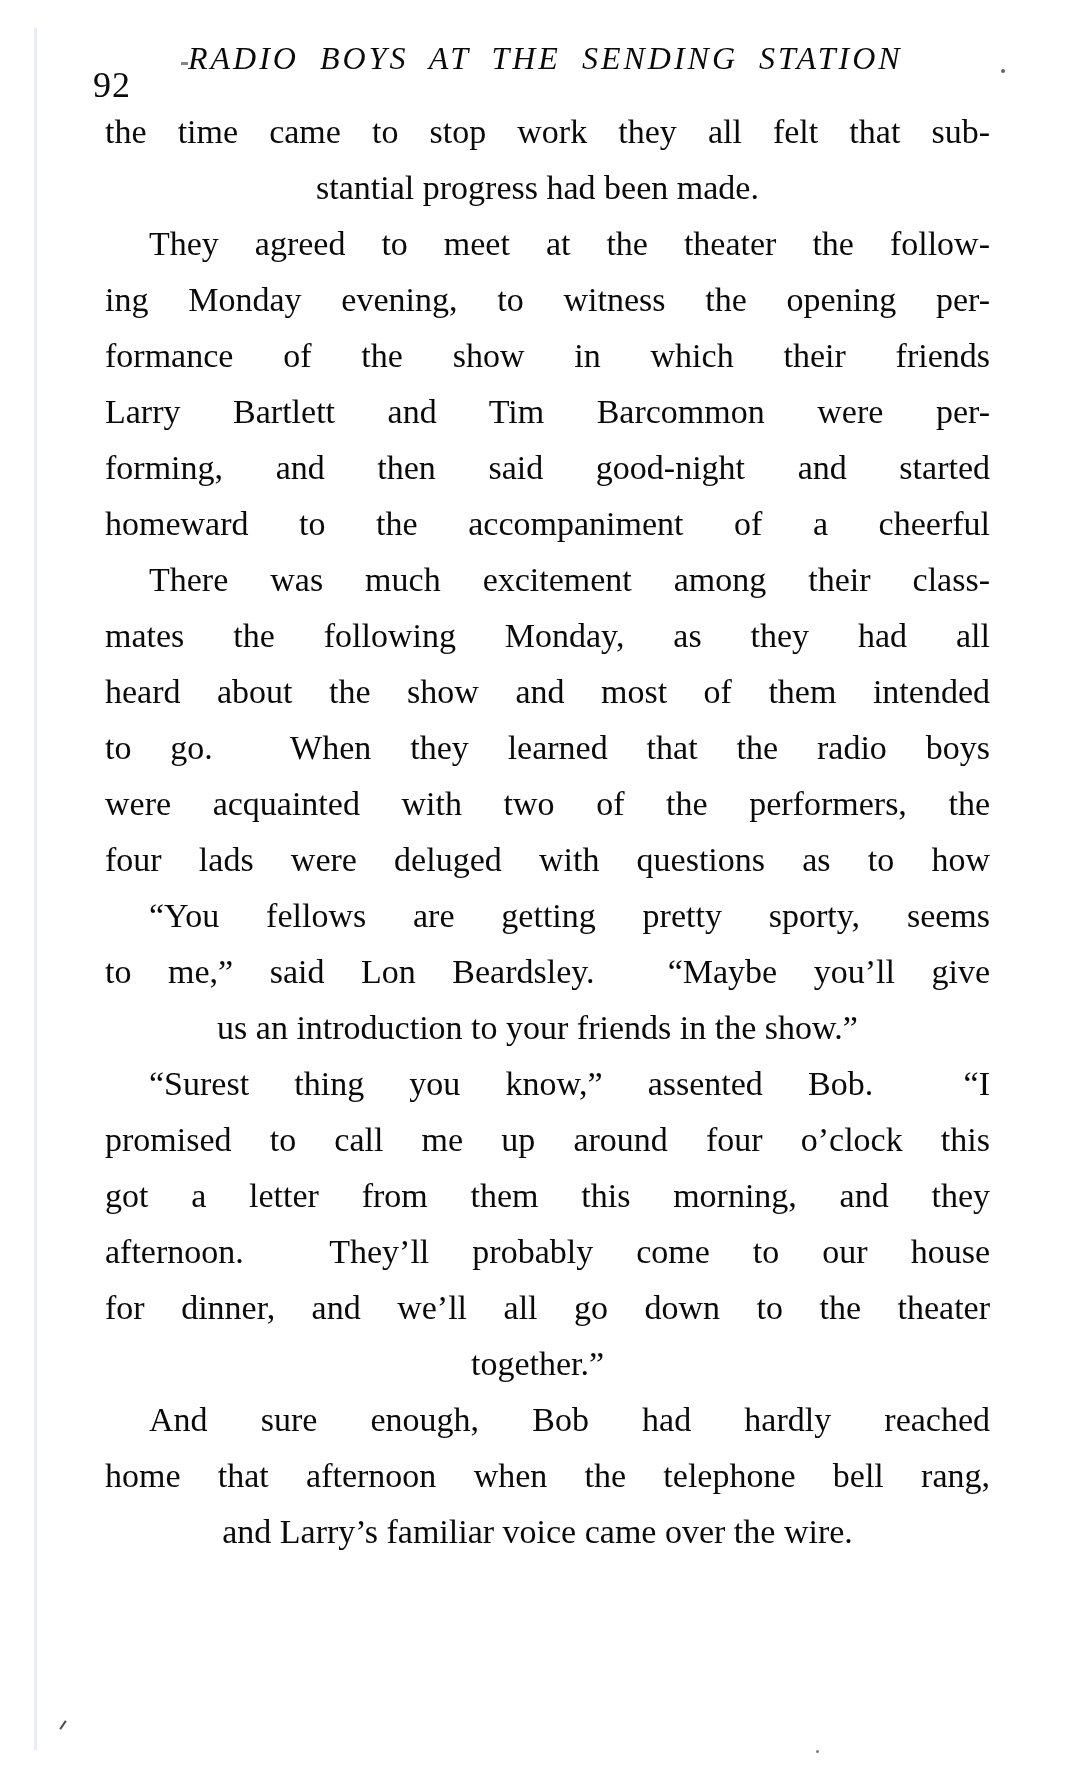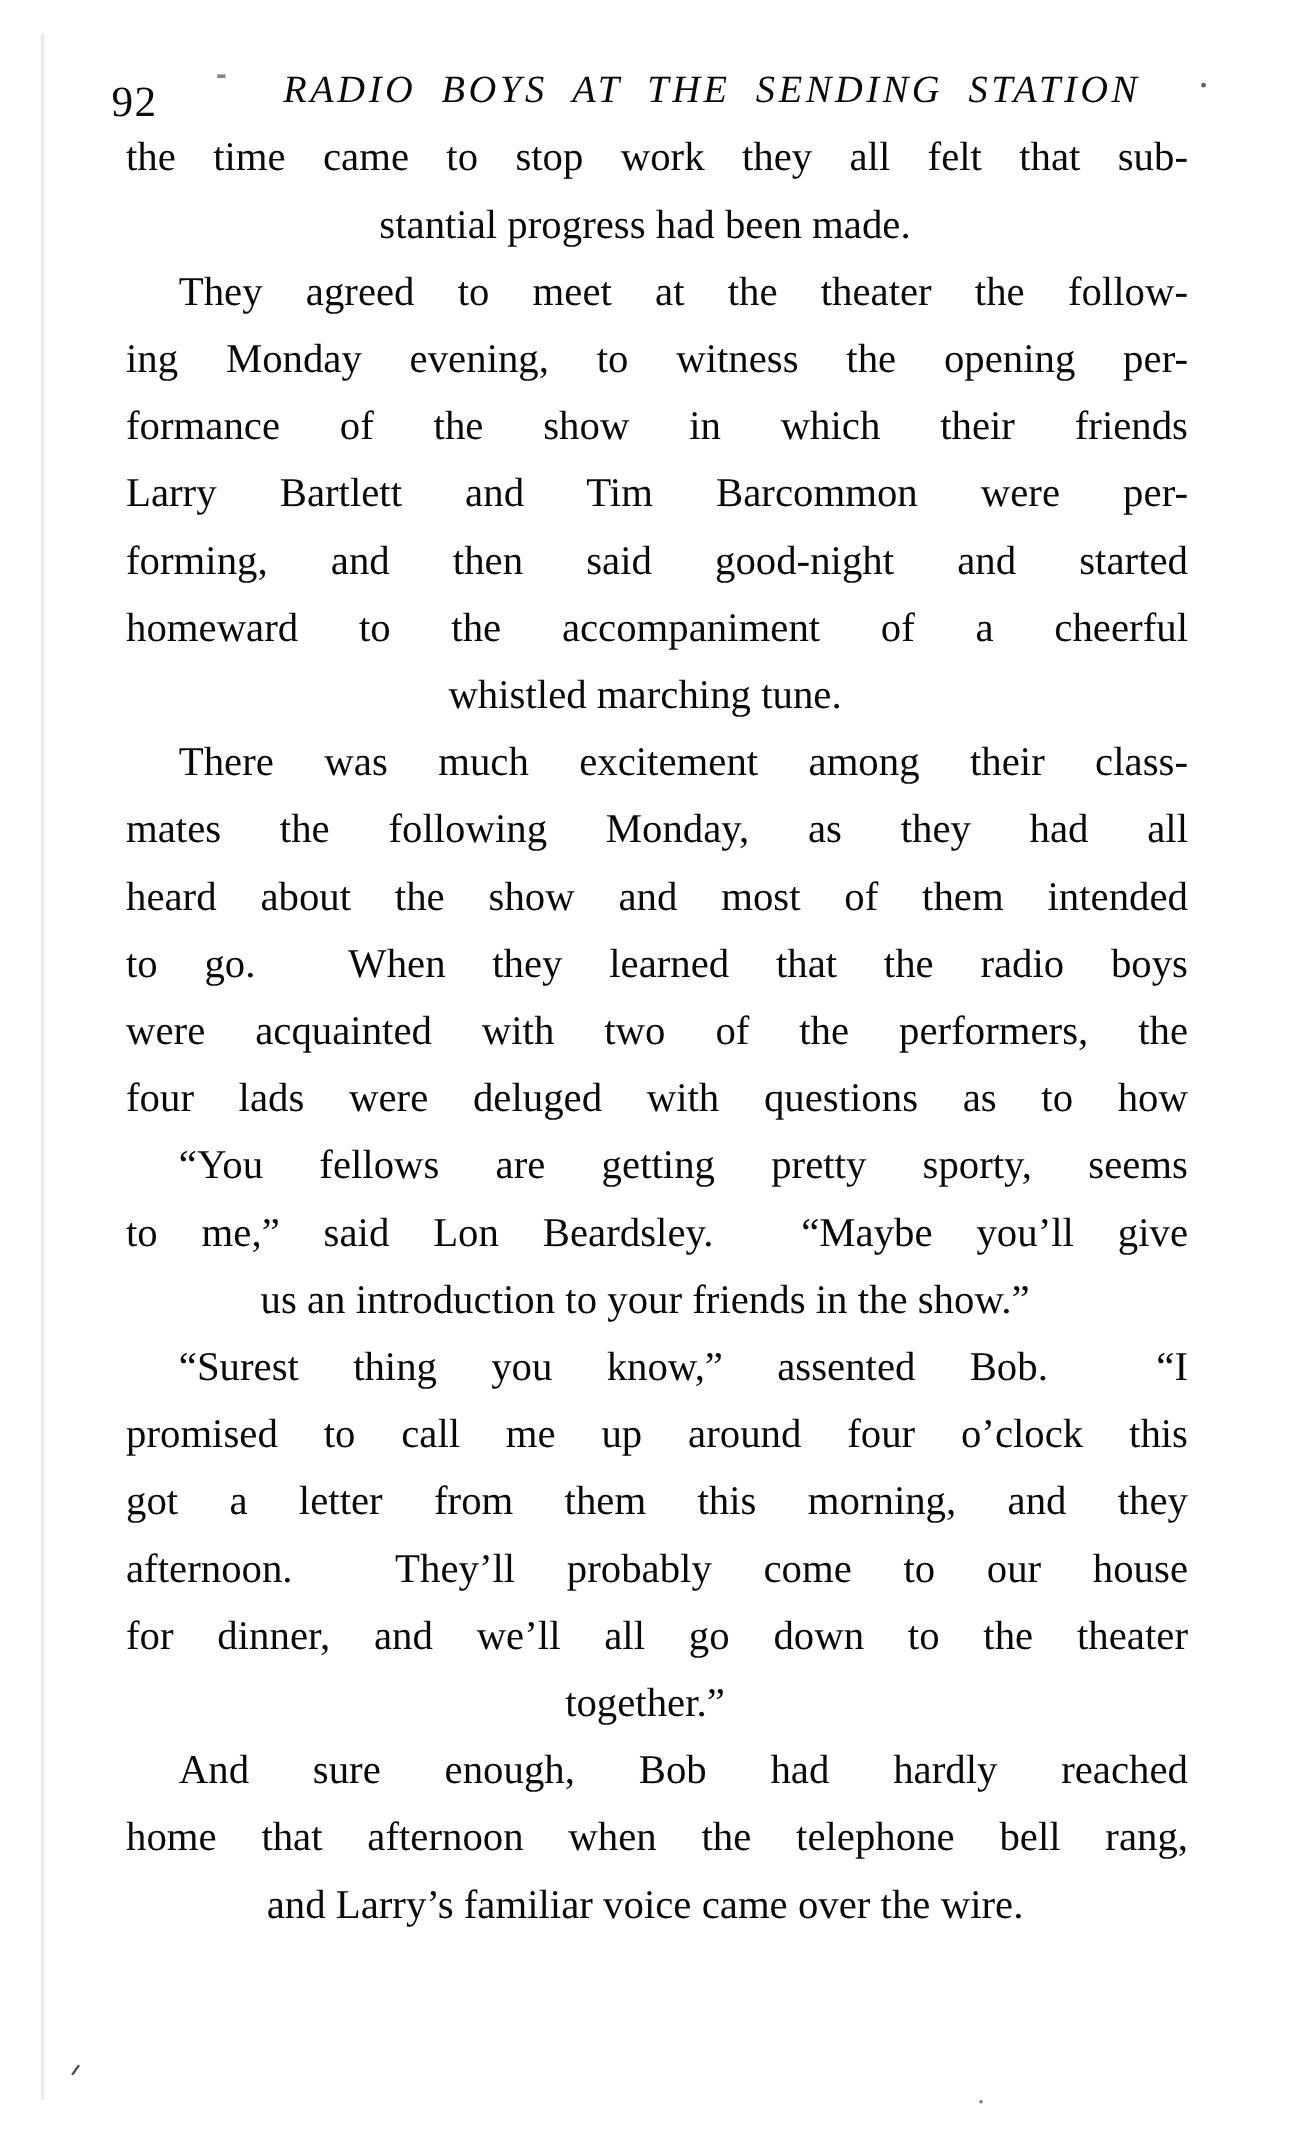--- a/index.html
+++ b/index.html
@@ -34,27 +34,26 @@
   .pgnum {
     position: absolute;
     left: 93px;
     top: 26px;
     font-size: 36px;
     letter-spacing: 1px;
   }
   .runtitle {
     position: absolute;
     left: 188px;
-    top: 18px;
+    top: 2px;
     font-style: italic;
     font-size: 32px;
     letter-spacing: 3px;
     word-spacing: 10px;
     white-space: nowrap;
-    margin-left: 48px;
   }
   .body-col {
     position: absolute;
     top: 104px;
     left: 85px;
     width: 905px;
   }
   .line {
     font-size: 34px;
     line-height: 56px;
@@ -104,21 +103,20 @@
         <div class="line just first">the time came to stop work they all felt that sub-</div>
         <div class="line">stantial progress had been made.</div>
       </div>
       <div class="para indent">
         <div class="line just first">They agreed to meet at the theater the follow-</div>
         <div class="line just">ing Monday evening, to witness the opening per-</div>
         <div class="line just">formance of the show in which their friends</div>
         <div class="line just">Larry Bartlett and Tim Barcommon were per-</div>
         <div class="line just">forming, and then said good-night and started</div>
         <div class="line just">homeward to the accompaniment of a cheerful</div>
-        <div class="line">whistled marching tune.</div>
       </div>
       <div class="para indent">
         <div class="line just first">There was much excitement among their class-</div>
         <div class="line just">mates the following Monday, as they had all</div>
         <div class="line just">heard about the show and most of them intended</div>
         <div class="line just">to go.&nbsp; When they learned that the radio boys</div>
         <div class="line just">were acquainted with two of the performers, the</div>
         <div class="line just">four lads were deluged with questions as to how</div>
       </div>
       <div class="para indent">

